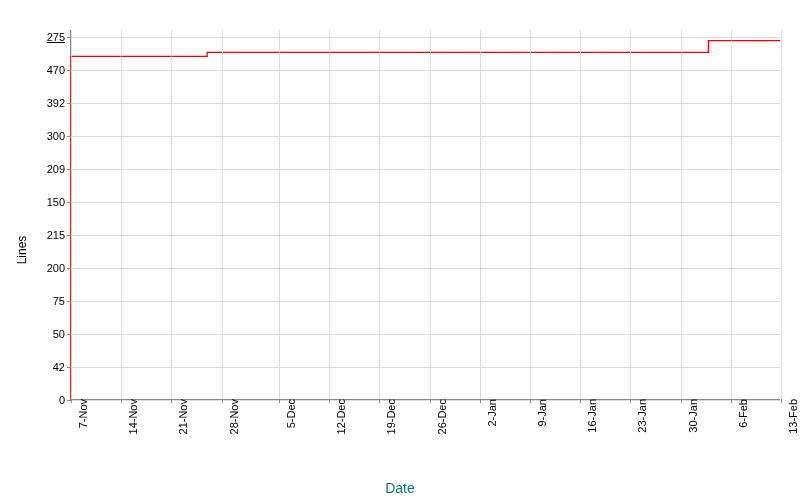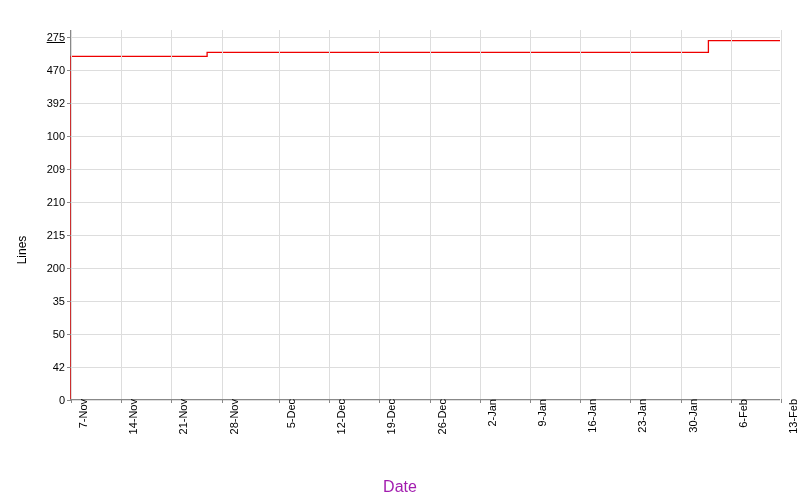--- a/index.html
+++ b/index.html
@@ -1,21 +1,21 @@
 <!DOCTYPE html>
 <html><head>
 <meta charset="utf-8">
 <style>
   * { margin: 0; padding: 0; box-sizing: border-box; }
   body { font-family: Arial, sans-serif; background: #fff; }
   .chart-container { width: 800px; height: 500px; position: relative; }
   .title { text-align: center; font-size: 15px; font-weight: bold; color: #000; padding-top: 8px; }
   .plot-area { position: absolute; left: 70px; top: 30px; width: 710px; height: 370px; border-left: 1px solid #888; border-bottom: 1px solid #888; }
   .ylabel { position: absolute; left: 8px; top: 50%; transform: translateY(-50%) rotate(-90deg); font-size: 12px; color: #000; }
-  .xlabel { position: absolute; left: 50%; bottom: 4px; transform: translateX(-50%); font-size: 16px; color: #a21caf; }
+  .xlabel { position: absolute; left: 50%; bottom: 4px; transform: translateX(-50%); font-size: 14px; color: #0f766e; }
   .ytick { position: absolute; right: 100%; font-size: 11px; color: #000; transform: translateY(-50%); padding-right: 6px; white-space: nowrap; }
   .ytick-line { position: absolute; left: -4px; width: 4px; height: 1px; background: #888; }
   .grid-h { position: absolute; left: 0; right: 0; height: 1px; background: #ddd; }
   .xtick { position: absolute; top: 100%; font-size: 11px; color: #000; transform: translateX(-50%) rotate(-90deg) translateX(-50%); transform-origin: center top; padding-top: 6px; white-space: nowrap; }
   .xtick-line { position: absolute; top: 100%; width: 1px; height: 4px; background: #888; }
   .grid-v { position: absolute; top: 0; bottom: 0; width: 1px; background: #ddd; }
   svg.line { position: absolute; left:0; top:0; width:100%; height:100%; overflow: visible; }
   svg.line polyline { fill:none; stroke:#e00; stroke-width:1.3; }
 </style>
 </head>
@@ -32,36 +32,36 @@
       <div class="ytick-line" style="top: 370px;"></div>
       <div class="ytick" style="top: 370px;">0</div>
       <div class="grid-h" style="top: 336.964px;"></div>
       <div class="ytick-line" style="top: 336.964px;"></div>
       <div class="ytick" style="top: 336.964px;">42</div>
       <div class="grid-h" style="top: 303.929px;"></div>
       <div class="ytick-line" style="top: 303.929px;"></div>
       <div class="ytick" style="top: 303.929px;">50</div>
       <div class="grid-h" style="top: 270.893px;"></div>
       <div class="ytick-line" style="top: 270.893px;"></div>
-      <div class="ytick" style="top: 270.893px;">35</div>
+      <div class="ytick" style="top: 270.893px;">75</div>
       <div class="grid-h" style="top: 237.857px;"></div>
       <div class="ytick-line" style="top: 237.857px;"></div>
       <div class="ytick" style="top: 237.857px;">200</div>
       <div class="grid-h" style="top: 204.821px;"></div>
       <div class="ytick-line" style="top: 204.821px;"></div>
       <div class="ytick" style="top: 204.821px;">215</div>
       <div class="grid-h" style="top: 171.786px;"></div>
       <div class="ytick-line" style="top: 171.786px;"></div>
-      <div class="ytick" style="top: 171.786px;">210</div>
+      <div class="ytick" style="top: 171.786px;">150</div>
       <div class="grid-h" style="top: 138.75px;"></div>
       <div class="ytick-line" style="top: 138.75px;"></div>
       <div class="ytick" style="top: 138.75px;">209</div>
       <div class="grid-h" style="top: 105.714px;"></div>
       <div class="ytick-line" style="top: 105.714px;"></div>
-      <div class="ytick" style="top: 105.714px;">100</div>
+      <div class="ytick" style="top: 105.714px;">300</div>
       <div class="grid-h" style="top: 72.6786px;"></div>
       <div class="ytick-line" style="top: 72.6786px;"></div>
       <div class="ytick" style="top: 72.6786px;">392</div>
       <div class="grid-h" style="top: 39.6429px;"></div>
       <div class="ytick-line" style="top: 39.6429px;"></div>
       <div class="ytick" style="top: 39.6429px;">470</div>
       <div class="grid-h" style="top: 6.60714px;"></div>
       <div class="ytick-line" style="top: 6.60714px;"></div>
       <div class="ytick" style="top: 6.60714px; text-decoration: underline;">275</div>
       <div class="grid-v" style="left: 0px;"></div>

